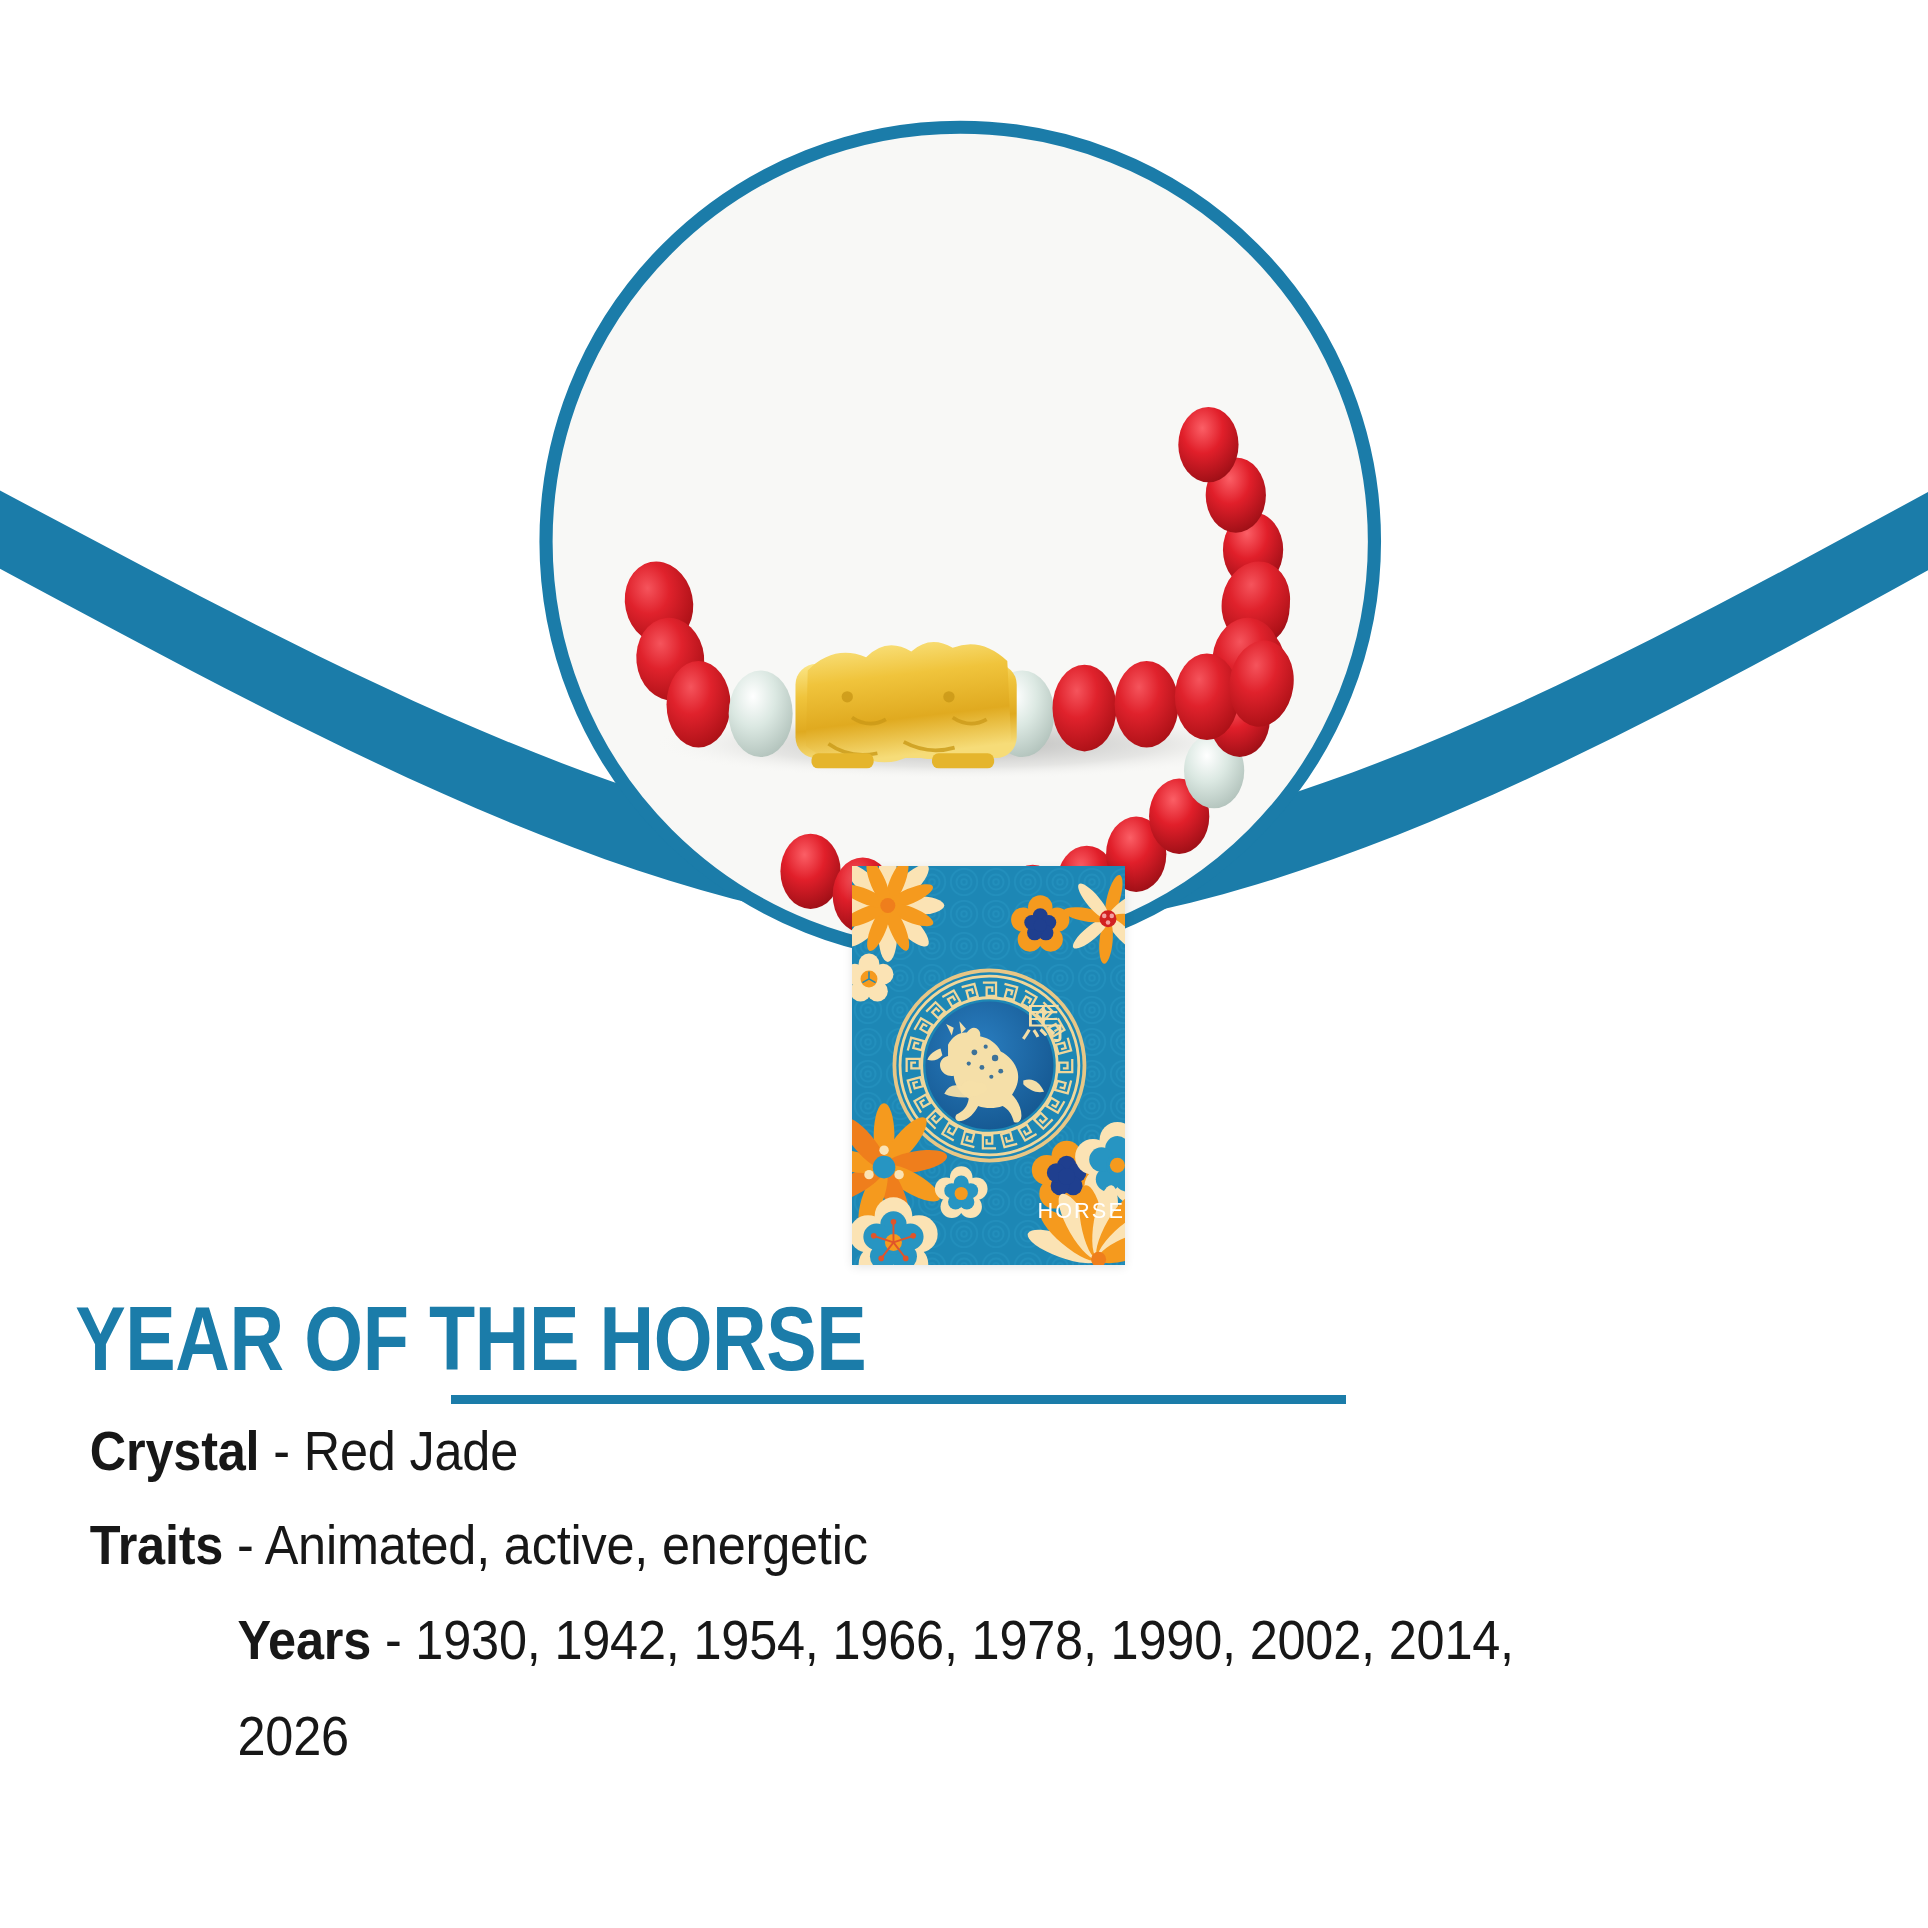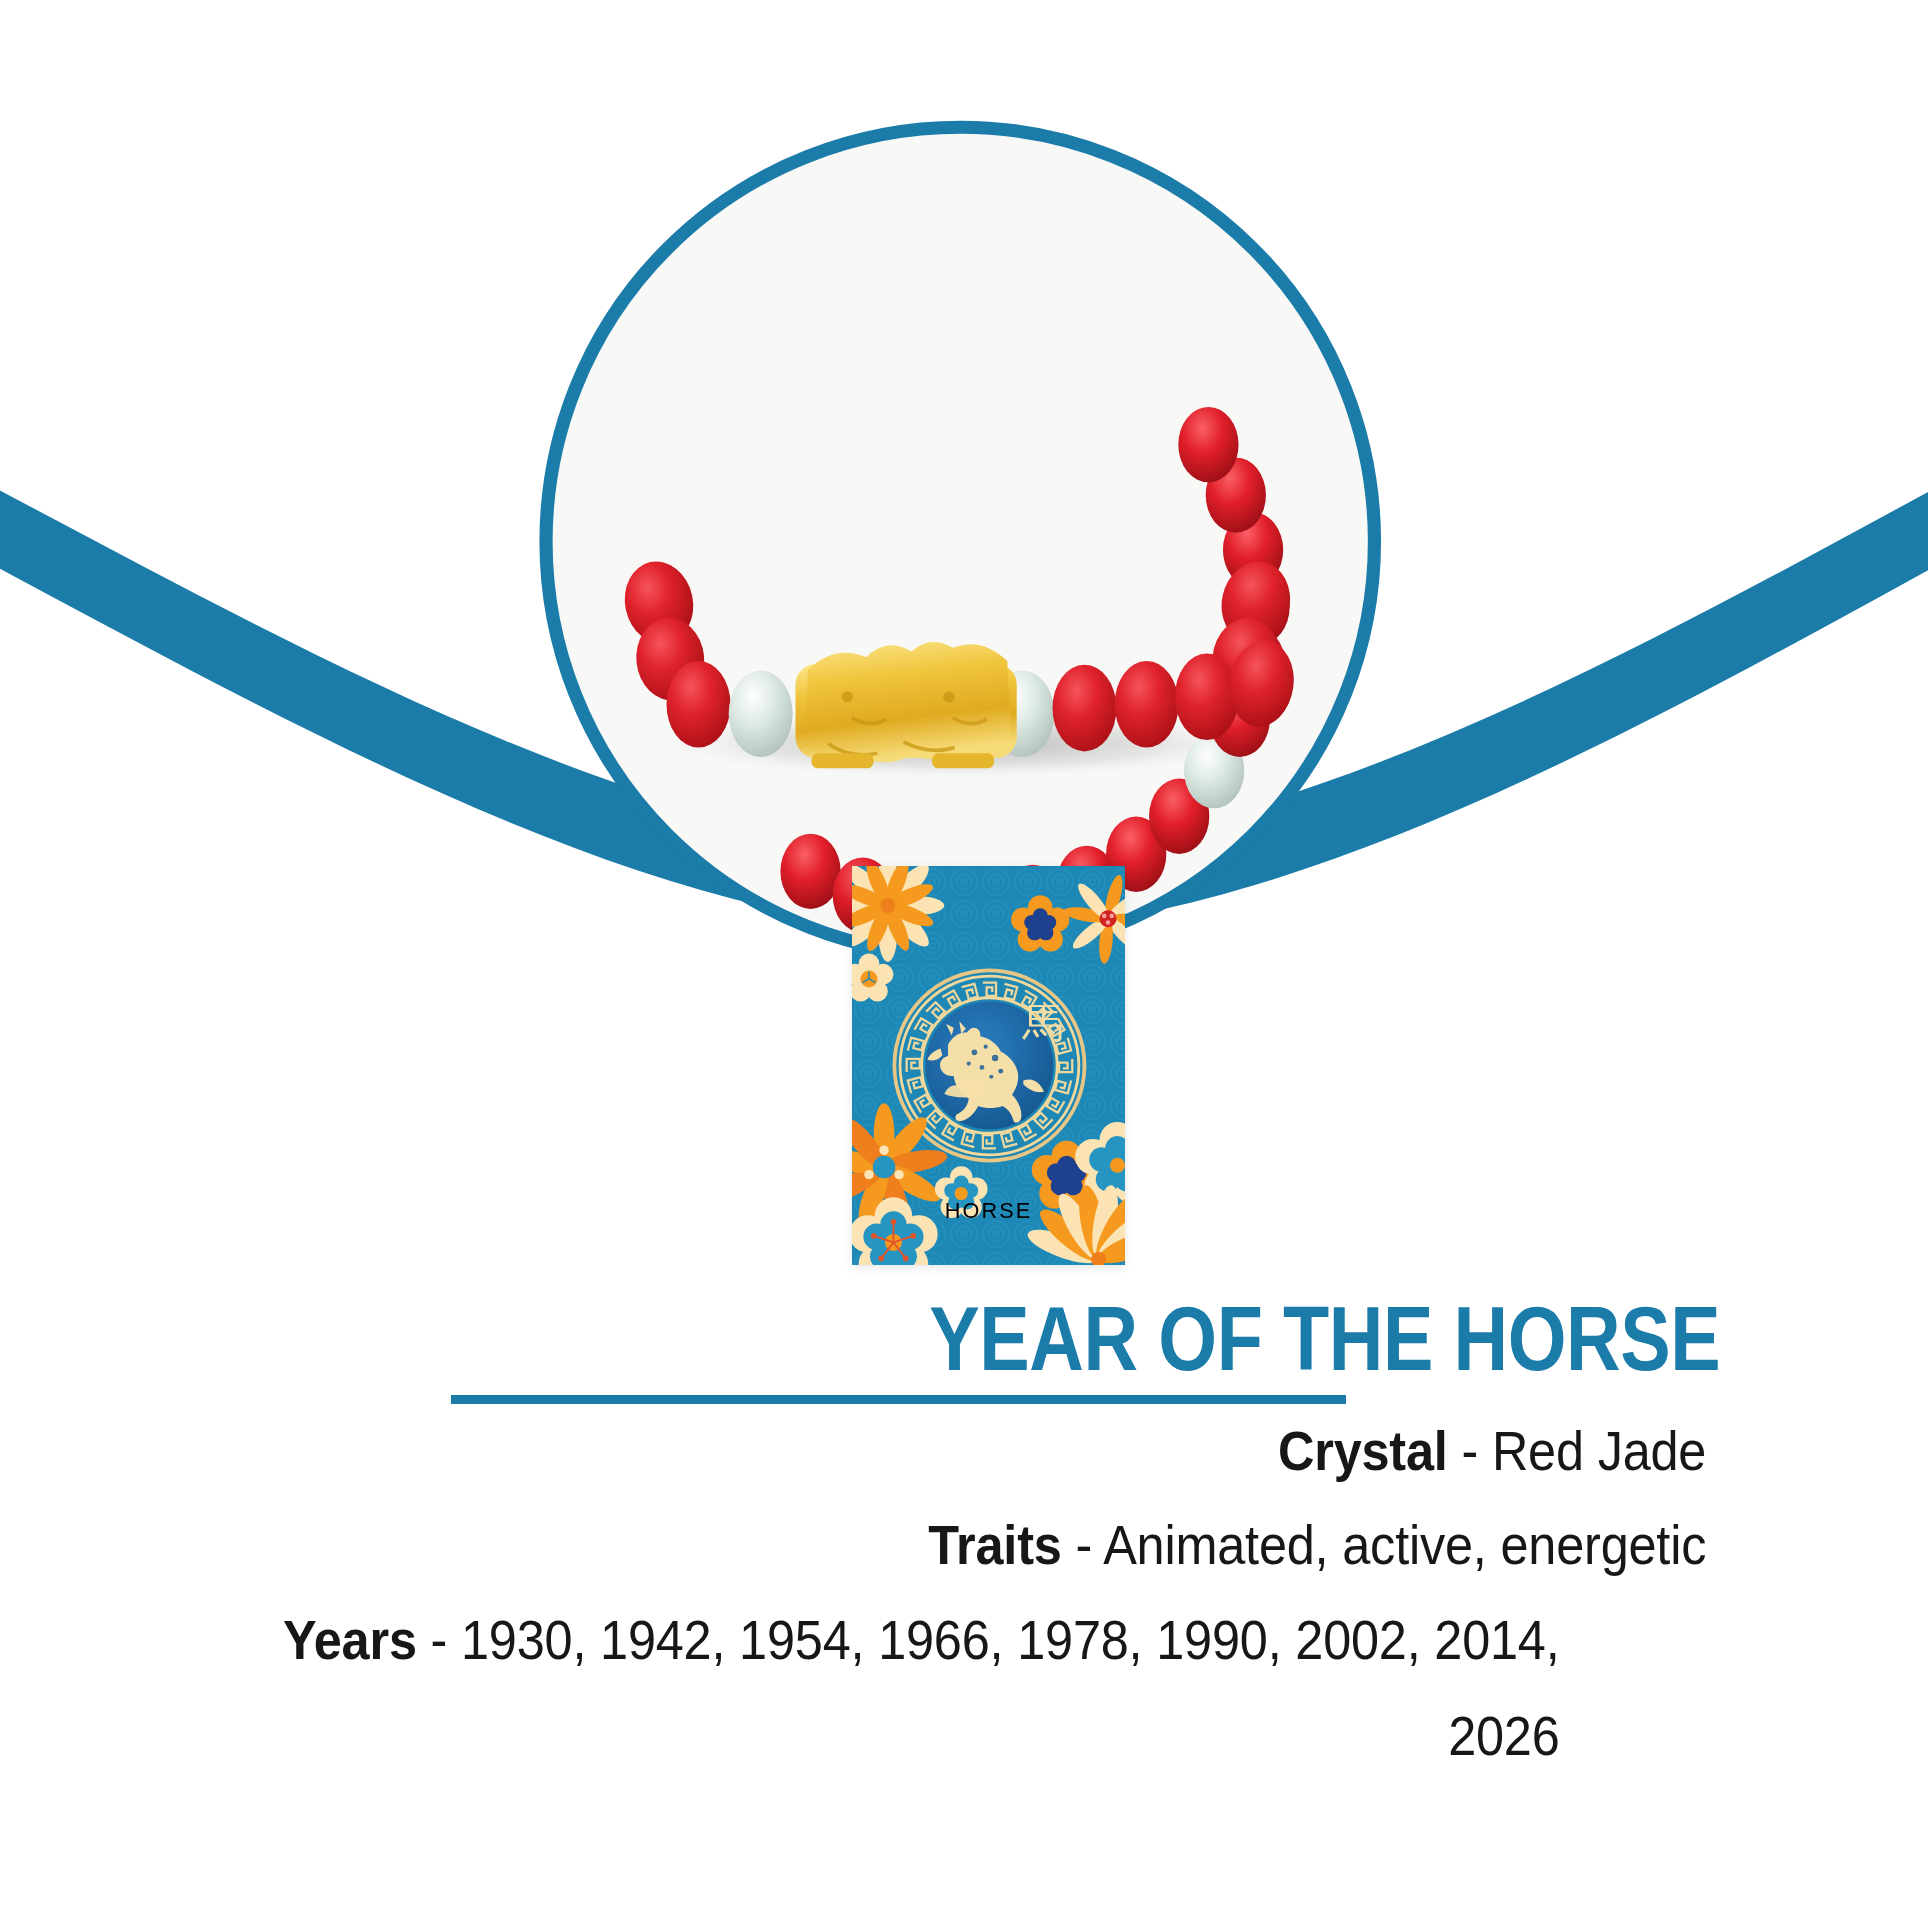--- a/index.html
+++ b/index.html
@@ -52,22 +52,22 @@
     position: absolute;
     left: 0; top: 0;
     width: 273px;
     height: 399px;
   }
   #zodiac-label {
     position: absolute;
     left: 0;
     bottom: 41px;
     width: 273px;
-    text-align: center;
-    color: #000000;
+    text-align: right;
+    color: #ffffff;
     font-family: "Liberation Sans", sans-serif;
     font-size: 21.7px;
     letter-spacing: 2.1px;
     font-weight: 400;
   }
   #zodiac-hanzi {
     position: absolute;
     left: 158px;
     top: 137px;
     width: 66px;
@@ -77,21 +77,21 @@
     font-size: 41px;
     line-height: 41px;
   }
 
   
   #text-block {
     position: absolute;
     left: 0;
     top: 1290px;
     width: 1796px;
-    text-align: right;
+    text-align: left;
   }
   #page-title {
     display: inline-block;
     color: #1b7ca9;
     font-family: "Liberation Sans", sans-serif;
     font-weight: 700;
     font-size: 90px;
     line-height: 98px;
     letter-spacing: -0.5px;
     transform: scaleX(0.84);

